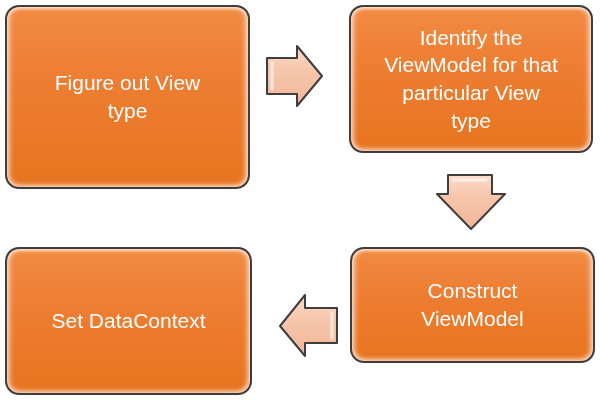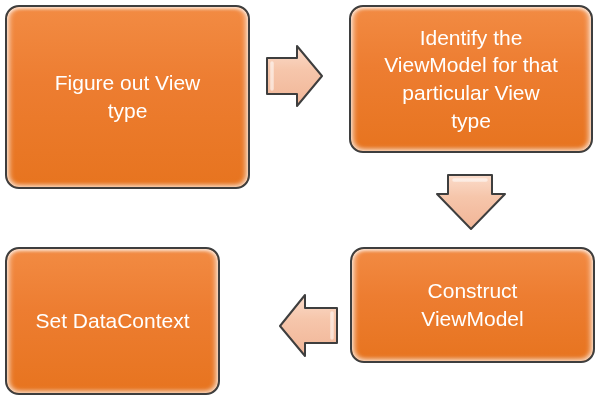--- a/index.html
+++ b/index.html
@@ -30,21 +30,21 @@
     font-size: 21px;
     line-height: 1.32;
   }
   .node-label {
     white-space: pre-line;
     padding: 0 14px;
   }
   .n1 { left: 5px;   top: 5px;   width: 245px; height: 184px; }
   .n2 { left: 349px; top: 5px;   width: 244px; height: 148px; }
   .n3 { left: 350px; top: 247px; width: 245px; height: 116px; }
-  .n4 { left: 5px;   top: 247px; width: 215px; height: 148px; }
+  .n4 { left: 5px;   top: 247px; width: 247px; height: 148px; }
   .arrow { position: absolute; }
   .arrow-right { left: 265px; top: 44px; }
   .arrow-down  { left: 435px; top: 173px; }
   .arrow-left  { left: 278px; top: 293px; }
 </style>
 </head>
 <body>
 
 <div class="canvas">
 

